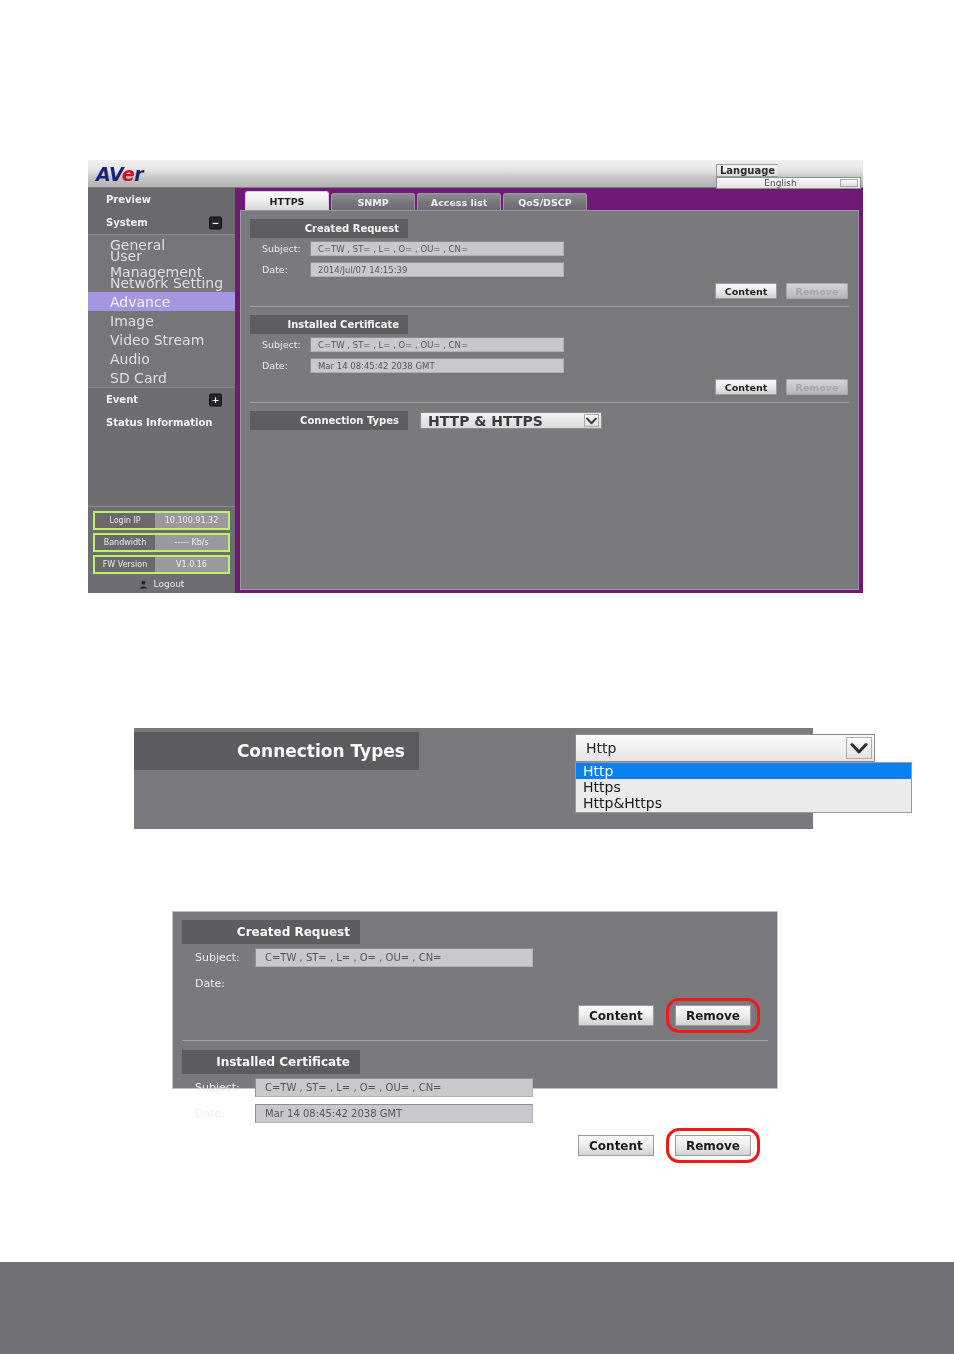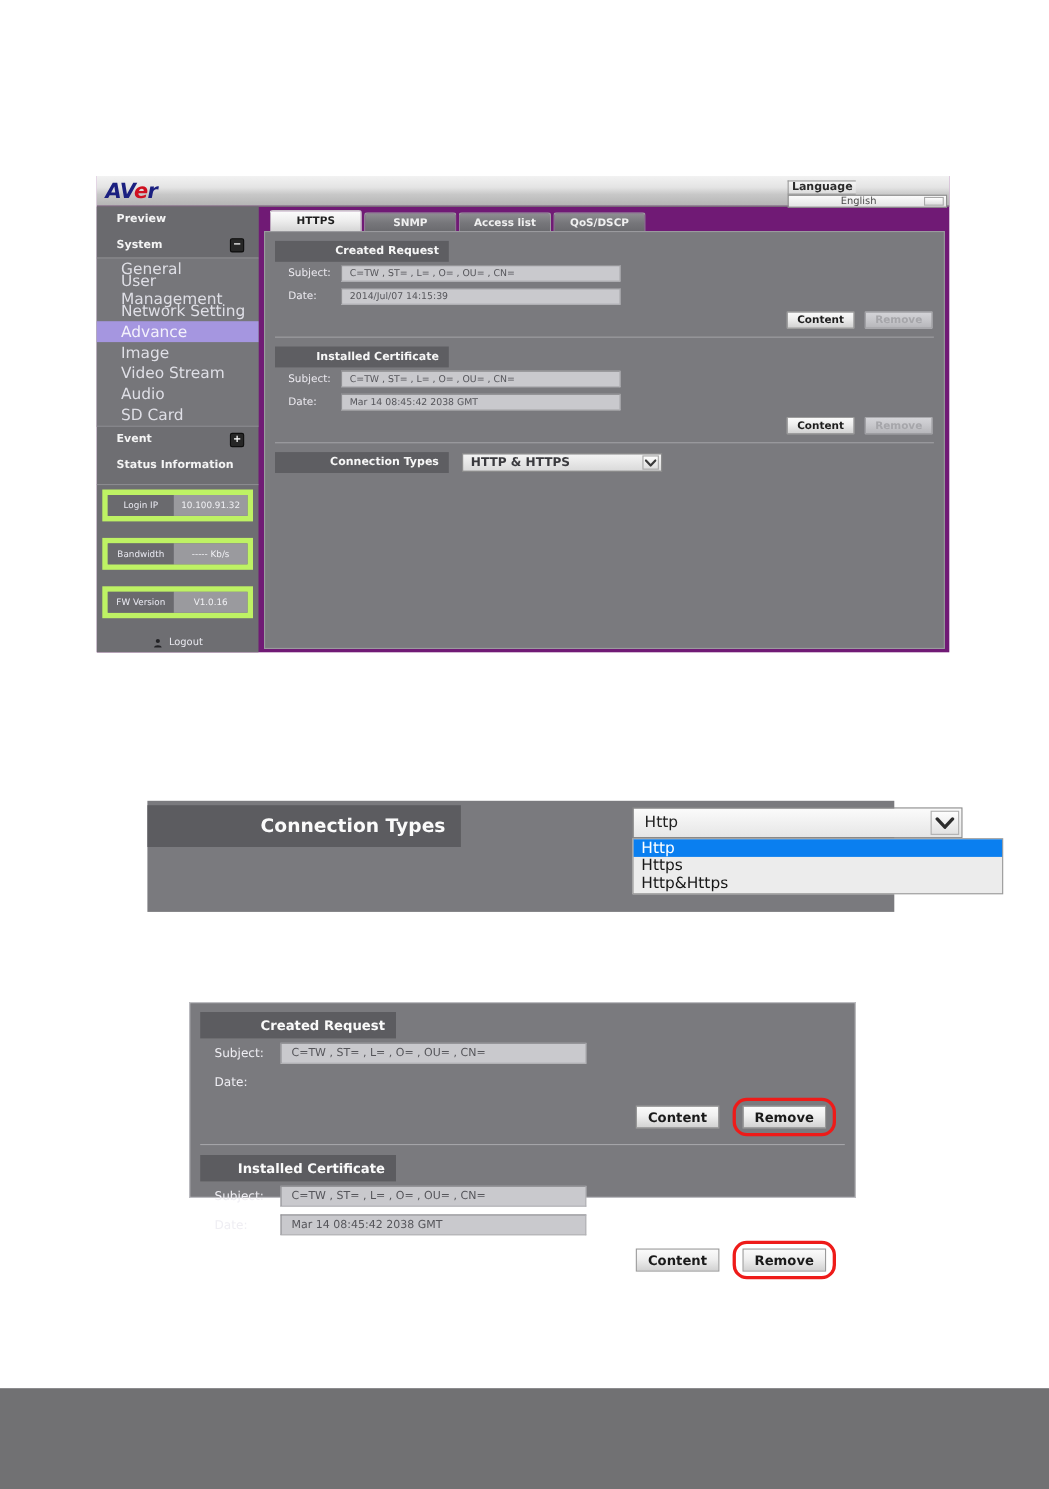--- a/index.html
+++ b/index.html
@@ -157,23 +157,23 @@
   }
   #side-status {
     position: absolute;
     left: 0; right: 0; bottom: 0;
     border-top: 1px solid #8b8b8f;
     padding: 4px 5px 3px 5px;
     box-sizing: border-box;
   }
   .status-row {
     display: flex;
-    height: 29px;
-    margin-bottom: 15px;
-    border: 5px solid #bef264;
+    height: 19px;
+    margin-bottom: 3px;
+    border: 2px solid #bef264;
     box-sizing: border-box;
   }
   .status-key {
     width: 60px;
     background: #6a6a6e;
     color: #eaeaf2;
     font-size: 8px;
     display: flex;
     align-items: center;
     justify-content: center;
@@ -345,21 +345,21 @@
     margin-left: 12px;
     width: 182px;
     height: 17px;
     position: relative;
     background: linear-gradient(to bottom, #f4f4f4, #dadada);
     border: 1px solid #8d8d8d;
     box-sizing: border-box;
     display: flex;
     align-items: center;
     padding-left: 7px;
-    font-size: 11px;
+    font-size: 14px;
     font-weight: bold;
     color: #3a3a3e;
   }
 
   
   #fig2 {
     position: absolute;
     left: 134px;
     top: 728px;
     width: 679px;

